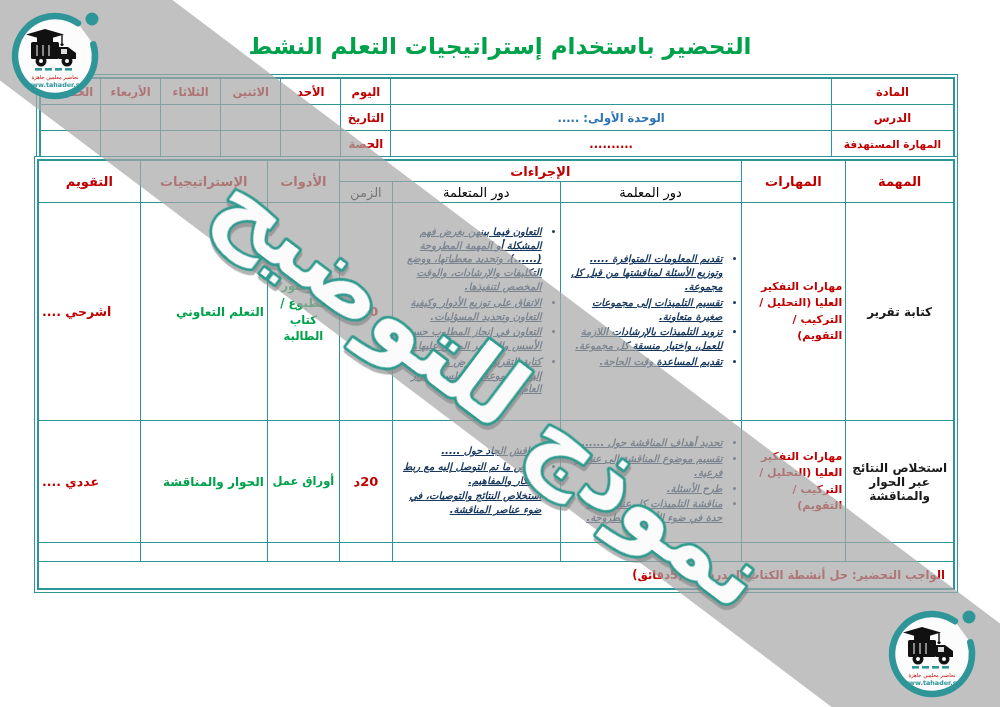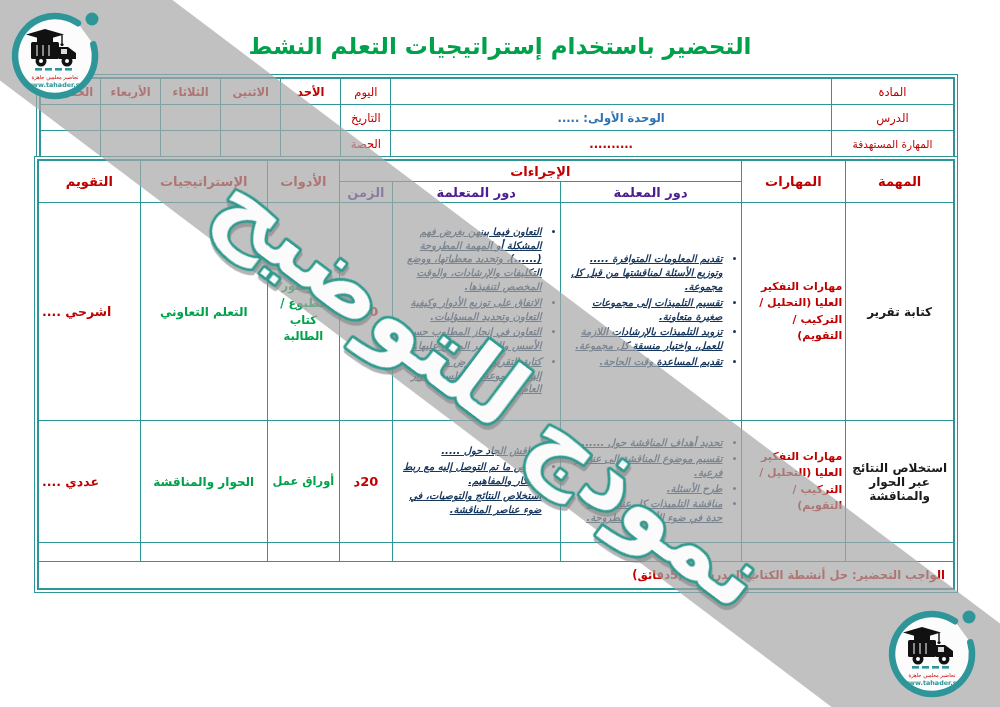--- a/index.html
+++ b/index.html
@@ -13,41 +13,41 @@
     position:absolute;top:33px;left:0;right:0;text-align:center;
     color:#00A14B;font-size:23px;font-weight:bold;z-index:1;
   }
   
   .frame{position:absolute;border:4px double #2E9599;background:#fff;z-index:1;}
   table{border-collapse:collapse;table-layout:fixed;width:100%;}
   td,th{border:1px solid #2E9599;padding:1px 3px;vertical-align:middle;overflow:hidden;}
   
   .top-frame{top:74px;right:42px;width:914px;}
   .top-table td{height:23px;font-size:11.5px;}
-  .lbl-red{color:#C00000;font-weight:normal;text-align:center;}
+  .lbl-red{color:#C00000;font-weight:bold;text-align:center;}
   .day-head{color:#C00000;font-weight:bold;text-align:center;font-size:12px;}
   .unit-val{color:#2E74B5;font-weight:bold;text-align:center;font-size:12px;}
   .dots-val{color:#C00000;font-weight:bold;text-align:center;font-size:12px;}
   
   .main-frame{top:156px;right:42px;width:916px;}
   .main-table th{font-size:13px;}
   .hdr-red{color:#C00000;font-weight:bold;text-align:center;}
-  .hdr-navy{color:#4c1d95;font-weight:bold;font-size:12.5px;}
+  .hdr-navy{color:#000000;font-weight:normal;font-size:12.5px;}
   .c-task{color:#1a1a1a;font-weight:bold;text-align:center;font-size:12px;}
   .c-skill{color:#C00000;font-weight:bold;text-align:right;font-size:11px;line-height:1.5;}
   .c-role{vertical-align:middle;}
   .c-role ul{
     margin:0;padding:3px 15px 3px 3px;list-style:disc;
     color:#17375D;font-size:10px;font-weight:bold;font-style:italic;
     line-height:1.38;text-align:right;text-decoration:underline;
   }
   .c-role ul li{margin:0 0 2px 0;}
   .c-time{color:#C00000;font-weight:bold;text-align:center;font-size:13px;}
   .c-tools{color:#00A14B;font-weight:bold;text-align:center;font-size:11.5px;line-height:1.45;}
-  .c-strategy{color:#00A14B;font-weight:bold;text-align:center;font-size:12px;}
+  .c-strategy{color:#00A14B;font-weight:bold;text-align:right;font-size:12px;}
   .c-eval{color:#C00000;font-weight:bold;text-align:left;font-size:12.5px;}
   .spacer-row td{height:16px;}
   .homework-cell{
     color:#C00000;font-weight:bold;font-size:11.5px;text-align:right;
     padding-right:8px;height:24px;
   }
   
   .teacher-name{
     position:absolute;top:587px;left:40px;width:296px;text-align:right;
     color:#C00000;font-weight:bold;font-size:13px;z-index:1;direction:rtl;

